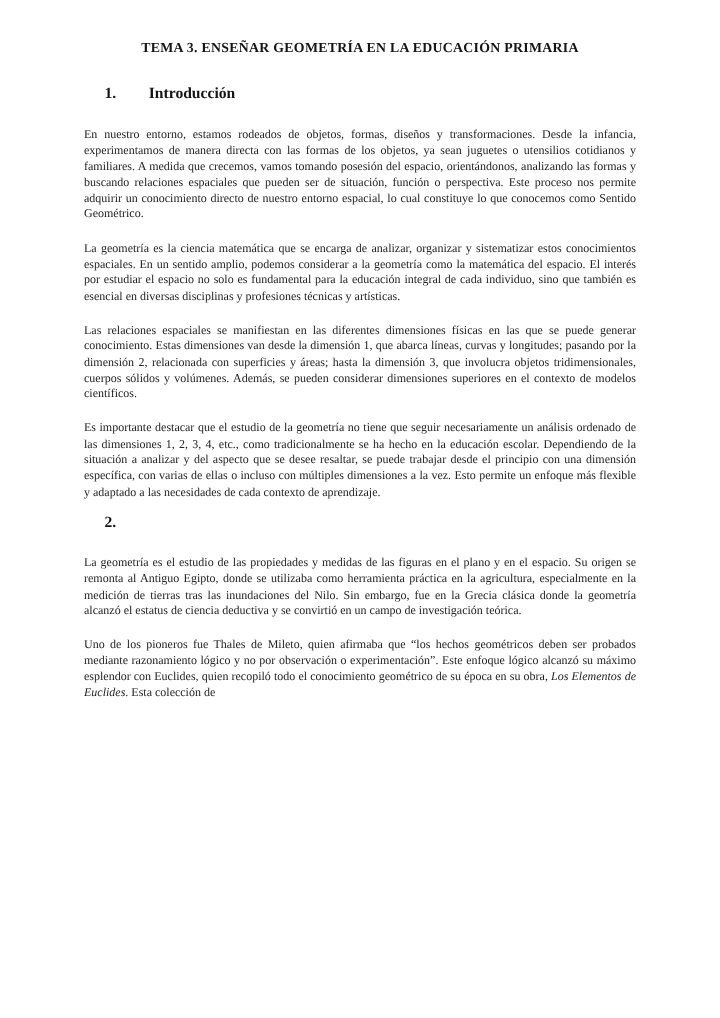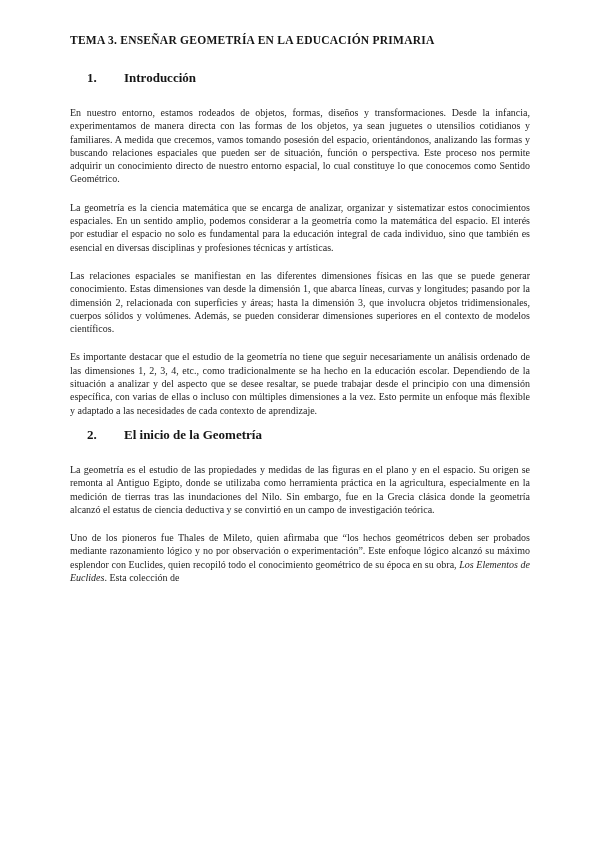--- a/index.html
+++ b/index.html
@@ -18,20 +18,21 @@
     font-family: "Liberation Serif", "DejaVu Serif", serif;
     color: #1e1e1e;
     overflow: hidden;
   }
   .doc-title {
     margin: 0 0 24px 0;
     font-size: 11.5px;
     font-weight: 700;
     letter-spacing: 0.25px;
     color: #151515;
+    text-align: center;
   }
   .section-heading {
     display: flex;
     align-items: baseline;
     gap: 27px;
     margin: 4px 0 20px 17px;
     font-size: 13px;
     font-weight: 700;
     color: #151515;
   }
@@ -72,21 +73,20 @@
     <p class="para">La geometría es la ciencia matemática que se encarga de analizar, organizar y sistematizar estos conocimientos espaciales. En un sentido amplio, podemos considerar a la geometría como la matemática del espacio. El interés por estudiar el espacio no solo es fundamental para la educación integral de cada individuo, sino que también es esencial en diversas disciplinas y profesiones técnicas y artísticas.</p>
 
     <p class="para">Las relaciones espaciales se manifiestan en las diferentes dimensiones físicas en las que se puede generar conocimiento. Estas dimensiones van desde la dimensión 1, que abarca líneas, curvas y longitudes; pasando por la dimensión 2, relacionada con superficies y áreas; hasta la dimensión 3, que involucra objetos tridimensionales, cuerpos sólidos y volúmenes. Además, se pueden considerar dimensiones superiores en el contexto de modelos científicos.</p>
 
     <p class="para">Es importante destacar que el estudio de la geometría no tiene que seguir necesariamente un análisis ordenado de las dimensiones 1, 2, 3, 4, etc., como tradicionalmente se ha hecho en la educación escolar. Dependiendo de la situación a analizar y del aspecto que se desee resaltar, se puede trabajar desde el principio con una dimensión específica, con varias de ellas o incluso con múltiples dimensiones a la vez. Esto permite un enfoque más flexible y adaptado a las necesidades de cada contexto de aprendizaje.</p>
   </section>
 
   <section>
     <h2 class="section-heading second">
       <span class="sec-num">2.</span>
-      <span class="sec-title">El inicio de la Geometría</span>
     </h2>
 
     <p class="para">La geometría es el estudio de las propiedades y medidas de las figuras en el plano y en el espacio. Su origen se remonta al Antiguo Egipto, donde se utilizaba como herramienta práctica en la agricultura, especialmente en la medición de tierras tras las inundaciones del Nilo. Sin embargo, fue en la Grecia clásica donde la geometría alcanzó el estatus de ciencia deductiva y se convirtió en un campo de investigación teórica.</p>
 
     <p class="para"><span>Uno de los pioneros fue Thales de Mileto, quien afirmaba que “los hechos geométricos deben ser probados mediante razonamiento lógico y no por observación o experimentación”. Este enfoque lógico alcanzó su máximo esplendor con Euclides, quien recopiló todo el conocimiento geométrico de su época en su obra, </span><em>Los Elementos de Euclides</em><span>. Esta colección de</span></p>
   </section>
 
 </main>
 
 </body></html>

